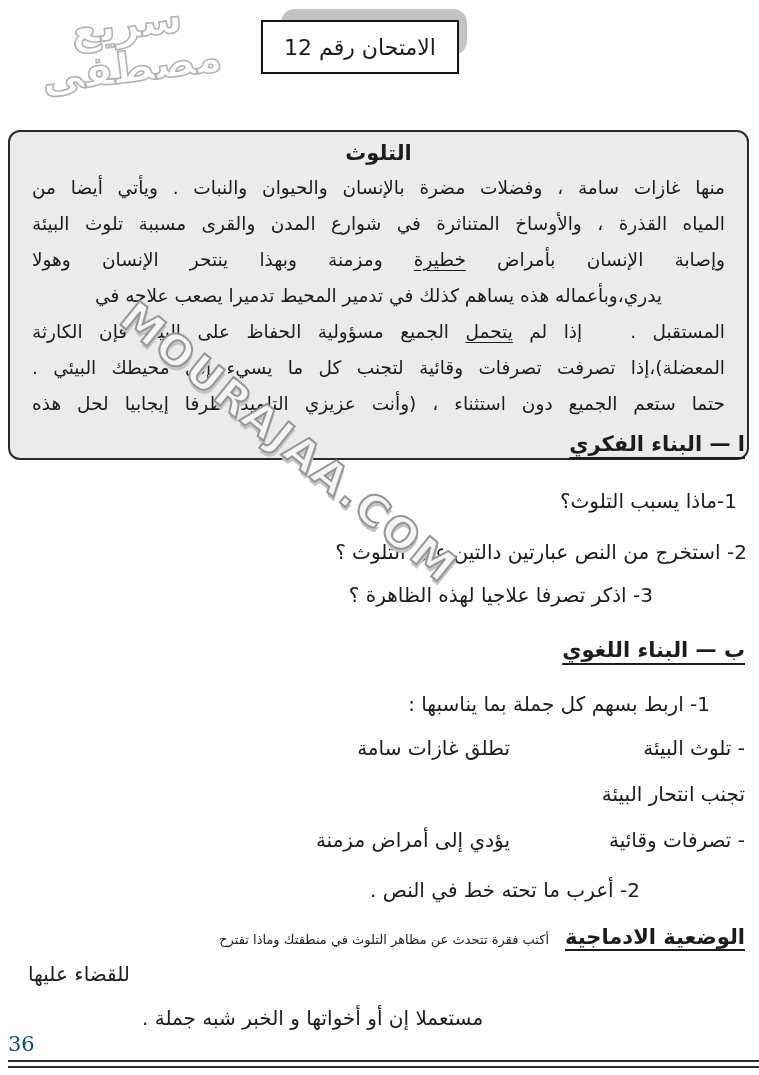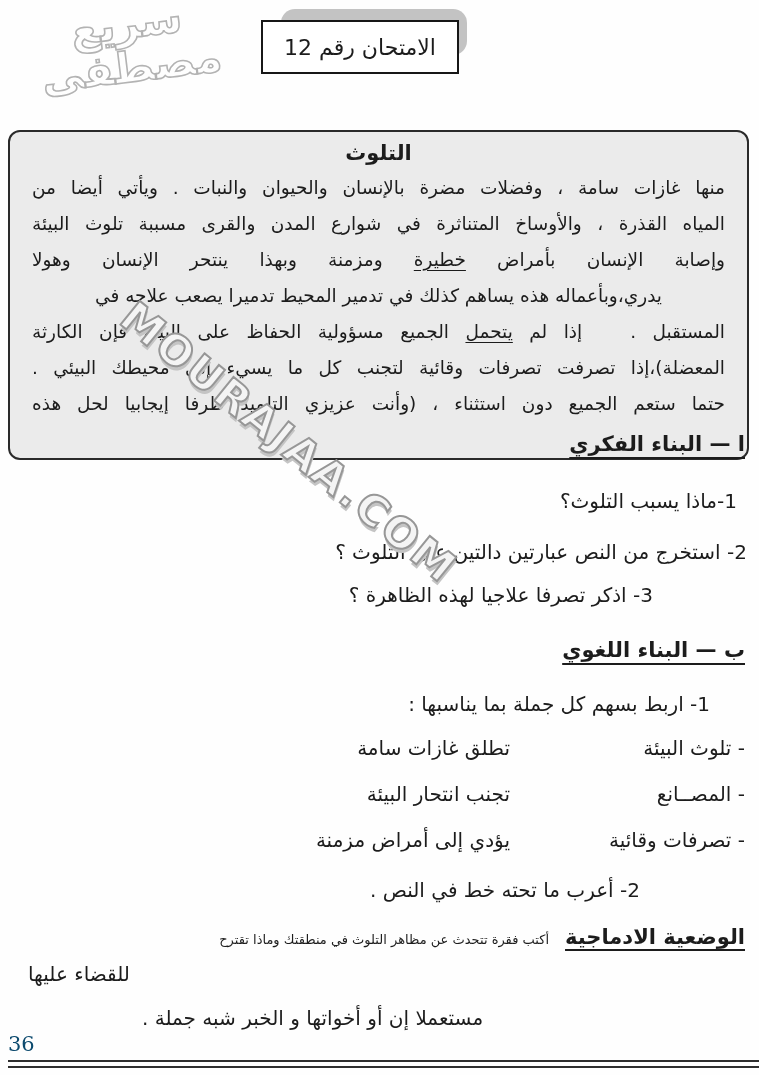--- a/index.html
+++ b/index.html
@@ -118,21 +118,20 @@
 <div class="q" id="qa3">3- اذكر تصرفا علاجيا لهذه الظاهرة ؟</div>
 
 <div class="sec-h" id="secB">ب — البناء اللغوي</div>
 <div class="q" id="qb1">1- اربط بسهم كل جملة بما يناسبها :</div>
 <div class="match-wrap">
     <div class="match-row">
       <span class="match-right">- تلوث البيئة</span>
       <span class="match-left">تطلق غازات سامة</span>
     </div>
     <div class="match-row">
-      <span class="match-right">- المصــانع</span>
       <span class="match-left">تجنب انتحار البيئة</span>
     </div>
     <div class="match-row">
       <span class="match-right">- تصرفات وقائية</span>
       <span class="match-left">يؤدي إلى أمراض مزمنة</span>
     </div>
   </div>
 <div class="q" id="qb2">2- أعرب ما تحته خط في النص .</div>
 
 <div class="integ">

